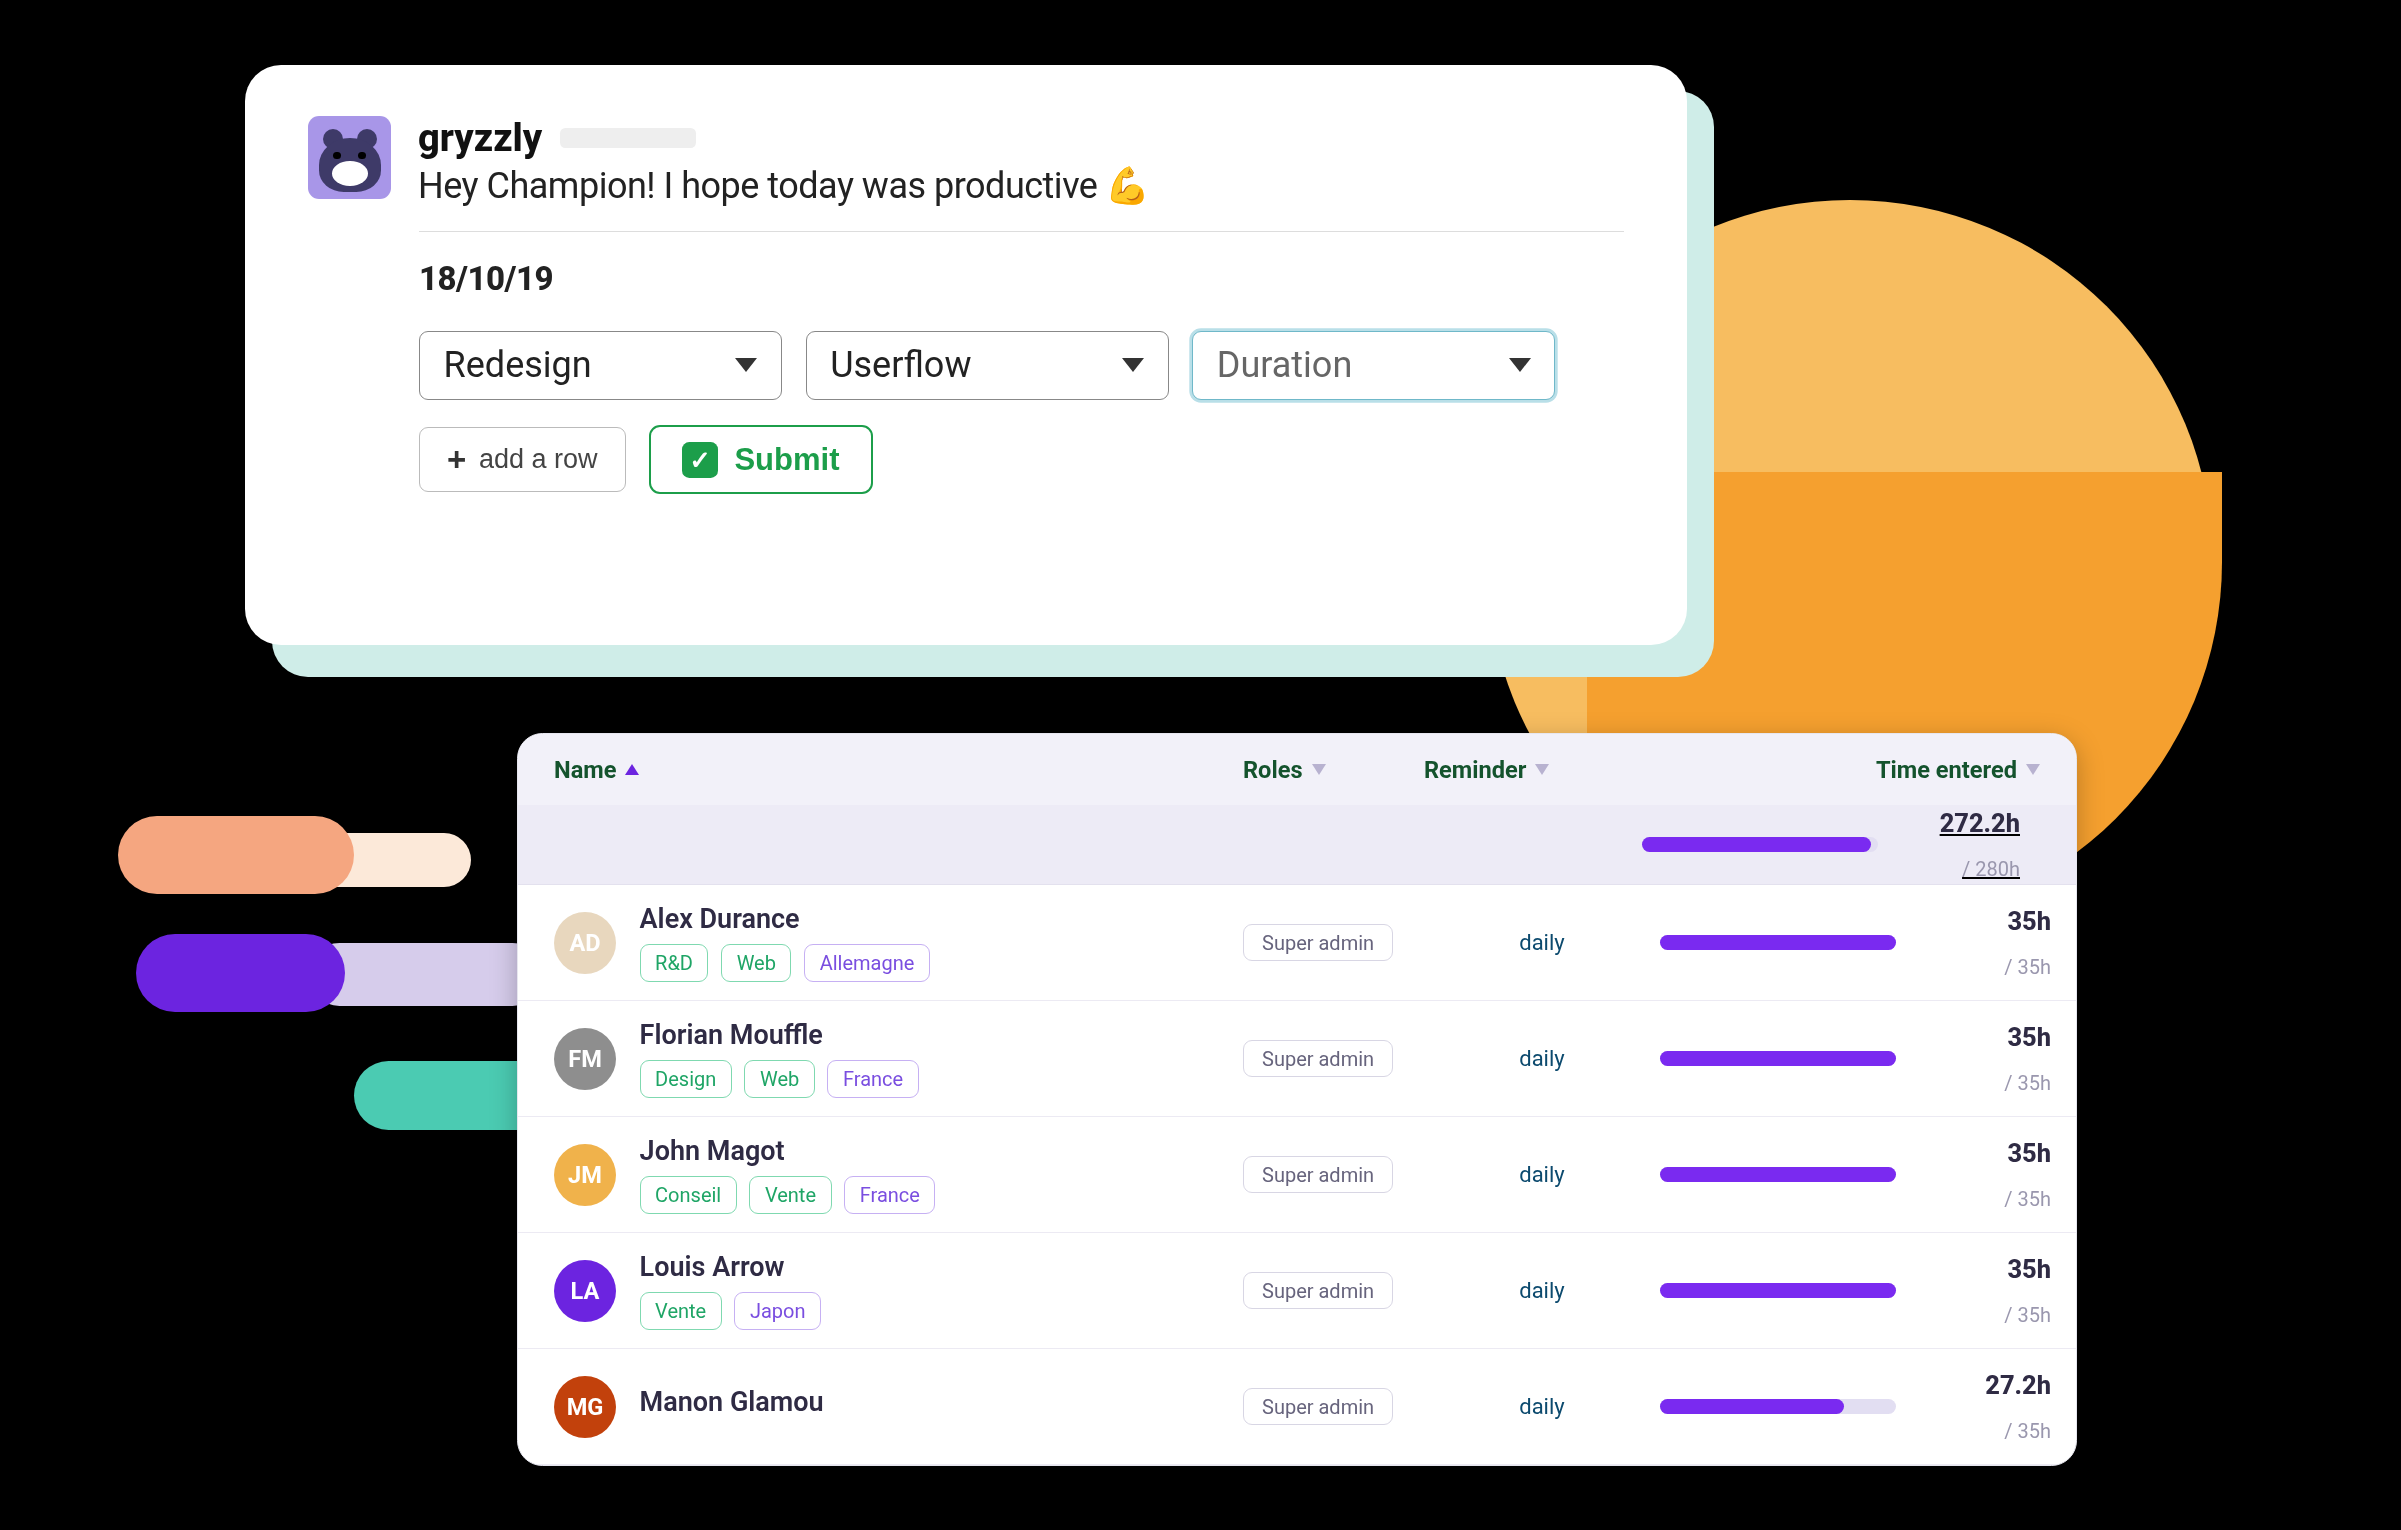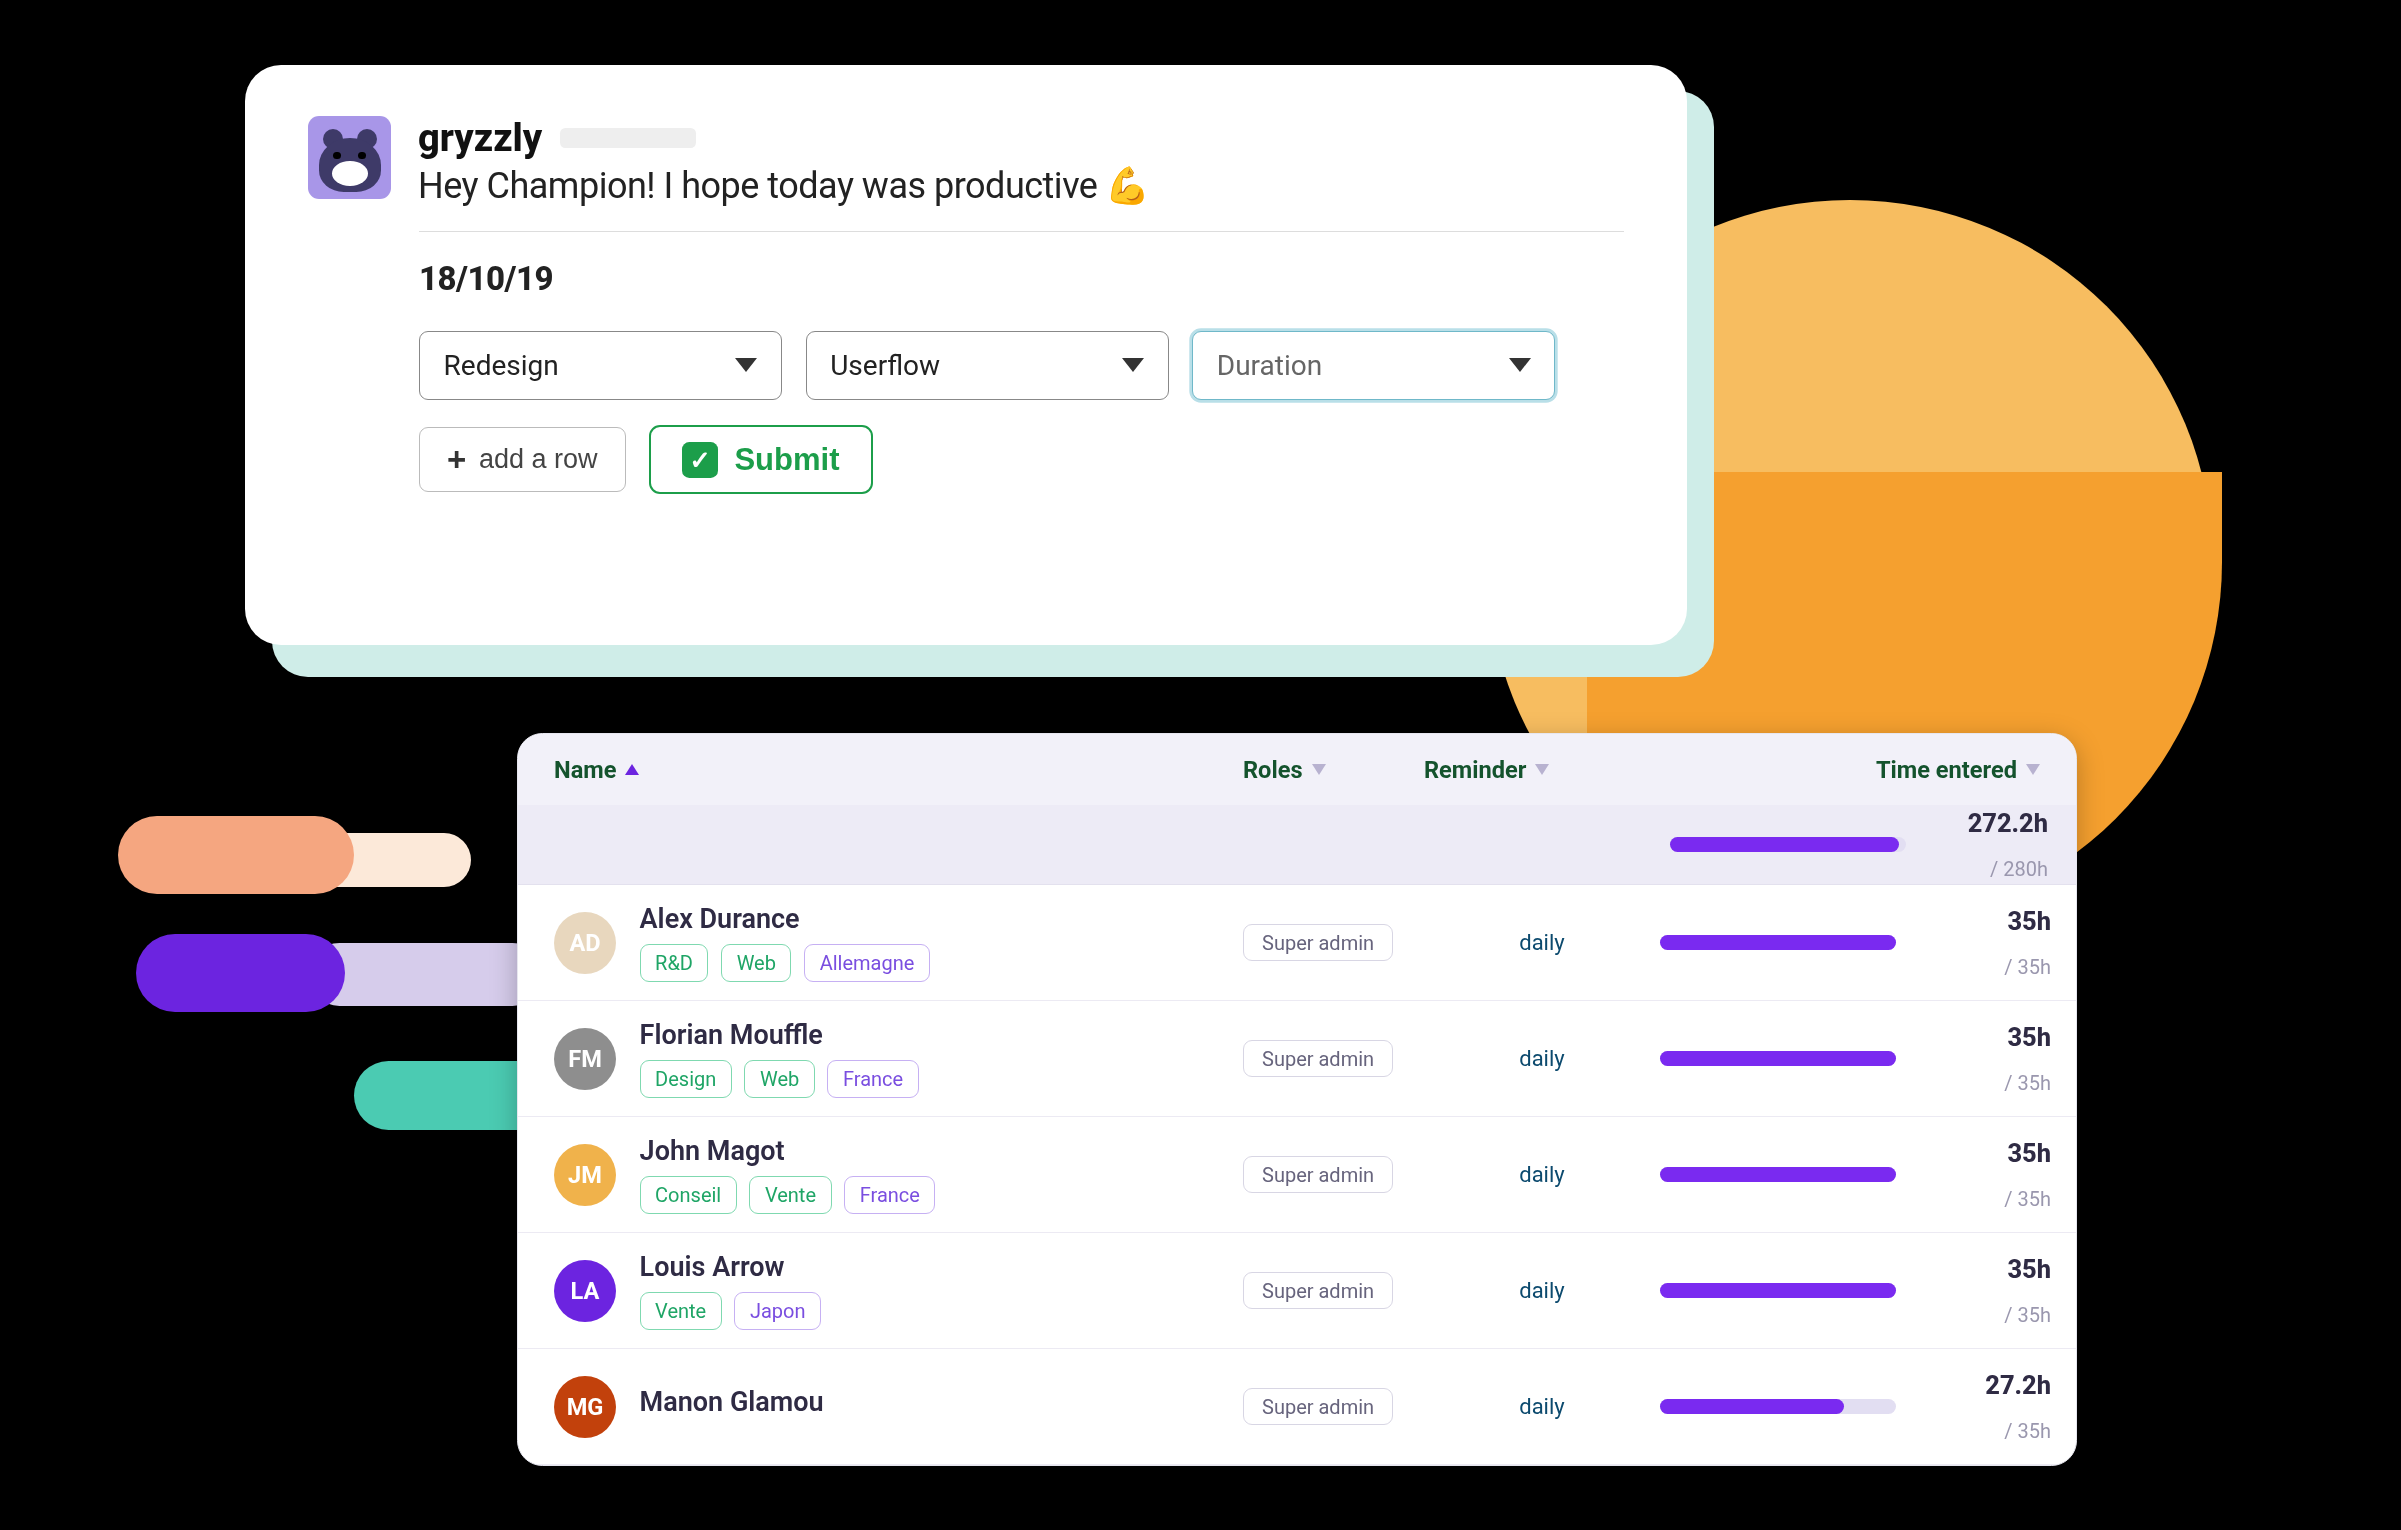--- a/index.html
+++ b/index.html
@@ -85,21 +85,21 @@
   .slack-sublabel { width: 136px; height: 20px; background:#eee; border-radius: 5.4px; }
   .slack-greeting { font-size: 36px; color:#222; margin-top: 5.4px; letter-spacing: -0.5px; }
   .slack-body { margin-left: 111px; }
   .slack-divider { height:0.9px; background:#ddd; margin: 23.6px 0 27px; }
   .slack-date { font-size: 33px; font-weight: 800; color:#222; letter-spacing: -0.5px; }
   .slack-row { display:flex; gap: 23.6px; margin-top: 33px; }
   .slack-select {
     display:flex; align-items:center; justify-content:space-between;
     border: 1.8px solid #888; border-radius: 9px;
     padding: 0 23.6px; height: 69px; width: 363px;
-    font-size: 28px; color:#222; background:#fff; cursor:pointer;gap:37px;
+    font-size: 36px; color:#222; background:#fff; cursor:pointer;gap:37px;
   }
   .slack-select.placeholder { color:#666; border-color:#6FB8C9; box-shadow: 0 0 0 2.7px #b9dfe8; }
   .caret-down {
     width:0;height:0;border-left:11px solid transparent;border-right:11px solid transparent;border-top:14.5px solid #333;
   }
   .slack-row2 { display:flex; gap: 23.6px; margin-top: 25.4px; align-items:center; }
   .add-row-btn {
     display:flex; align-items:center; gap:12.7px;
     border:1.8px solid #bbb; border-radius:9px;
     height:65px; padding:0 27px; font-size:27px; color:#444; background:#fff; cursor:pointer;
@@ -143,22 +143,23 @@
     width:0;height:0;border-left:7.3px solid transparent;border-right:7.3px solid transparent;border-bottom:11px solid #6C24E0;
   }
   .sort-filter {
     width:0;height:0;border-left:7.3px solid transparent;border-right:7.3px solid transparent;border-top:11px solid #B8B2D0;
   }
 
   .summary-row {
     display:flex; align-items:center; justify-content:flex-end;
     background:#EDEBF6;
     height: 80px;
-    padding: 0 28px 0 0;
+    padding: 0 56px 0 0;
     border-bottom:0.9px solid #E3E1EE;
+    text-decoration:underline;
   }
   .progress-wrap { display:flex; align-items:center; gap:23.6px; }
   .progress {
     width: 236px; height: 14.5px; background:#E2DEF2; border-radius: 9px; position:relative;
   }
   .progress .fill { position:absolute; left:0; top:0; bottom:0; background:#7A2AF0; border-radius:9px; }
   .time-col { text-align:right; width: 118px; }
   .time-main { font-size: 25.4px; font-weight:800; color:#2F2B44; }
   .time-sub  { font-size: 20px; color:#9A97AE;margin-top:19px; }
 

